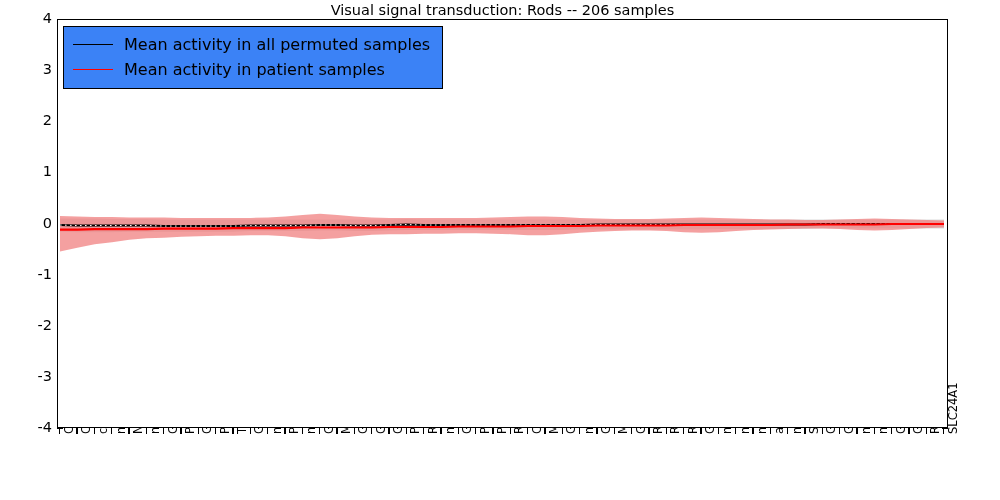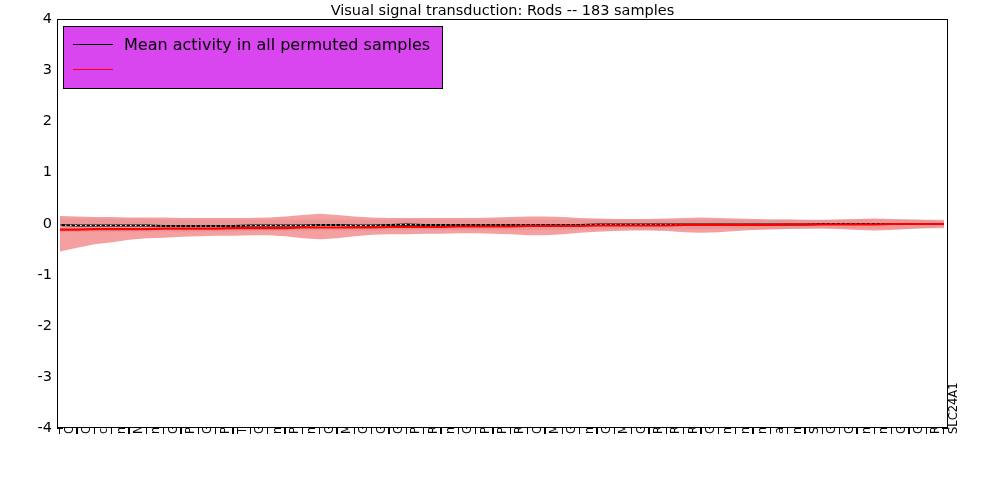--- a/index.html
+++ b/index.html
@@ -30,35 +30,35 @@
   .xlabel{position:absolute;left:57px;top:478px;width:891px;text-align:center;
           font-size:14.5px;white-space:nowrap;}
   .xtickmark{position:absolute;top:428px;width:1.2px;height:6px;background:#000;}
   .xtickmark.t{top:19px;}
   .xtlab{position:absolute;font-size:11.5px;line-height:1;white-space:nowrap;
          transform:rotate(-90deg);transform-origin:0% 0%;
          color:#000;}
 
   
   .legend{position:absolute;left:63px;top:26px;
-          border:1.4px solid #000;background:#d946ef;
+          border:1.4px solid #000;background:#3b82f6;
           padding:5px 12px 6px 9px;box-sizing:border-box;}
   .legrow{display:flex;align-items:center;height:25px;}
   .legline{width:40px;height:0;border-top:1.6px solid #000;margin-right:11px;flex:0 0 40px;}
   .legline.red{border-top-color:#ff0000;}
   .legtxt{font-size:16px;white-space:nowrap;}
 
   svg{display:block;}
 </style>
 </head>
 <body>
 
 <div id="root">
 
-  <div class="title">Visual signal transduction: Rods -- 183 samples</div>
+  <div class="title">Visual signal transduction: Rods -- 206 samples</div>
 
   <div class="ylabel">Inferred Activity</div>
 
   <div id="yticks">
       <div class="ytick" style="top: 11px;">4</div>
       <div class="ytickmark" style="top: 19px;"></div>
       <div class="ytickmark r" style="top: 19px;"></div>
       <div class="ytick" style="top: 62.125px;">3</div>
       <div class="ytickmark" style="top: 70.125px;"></div>
       <div class="ytickmark r" style="top: 70.125px;"></div>
@@ -257,16 +257,17 @@
     </div>
   </div>
 
   <div class="legend">
     <div class="legrow">
       <span class="legline"></span>
       <span class="legtxt">Mean activity in all permuted samples</span>
     </div>
     <div class="legrow">
       <span class="legline red"></span>
+      <span class="legtxt">Mean activity in patient samples</span>
     </div>
   </div>
 
 </div>
 
 </body></html>

